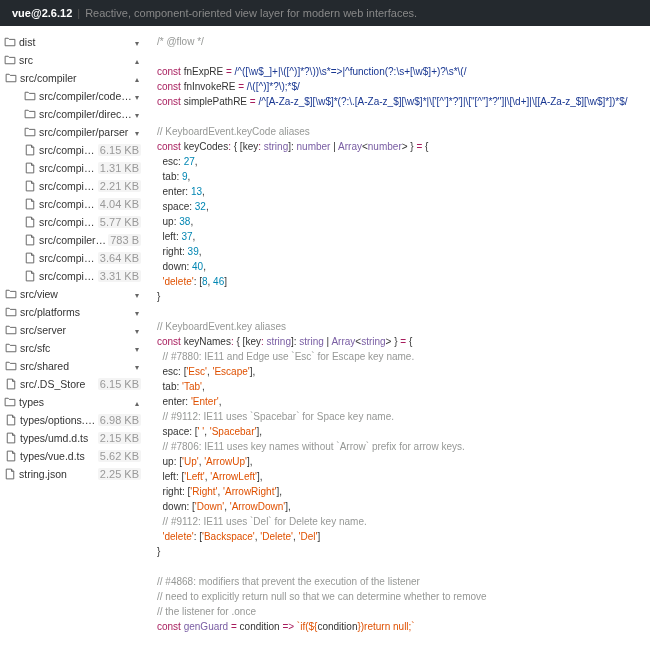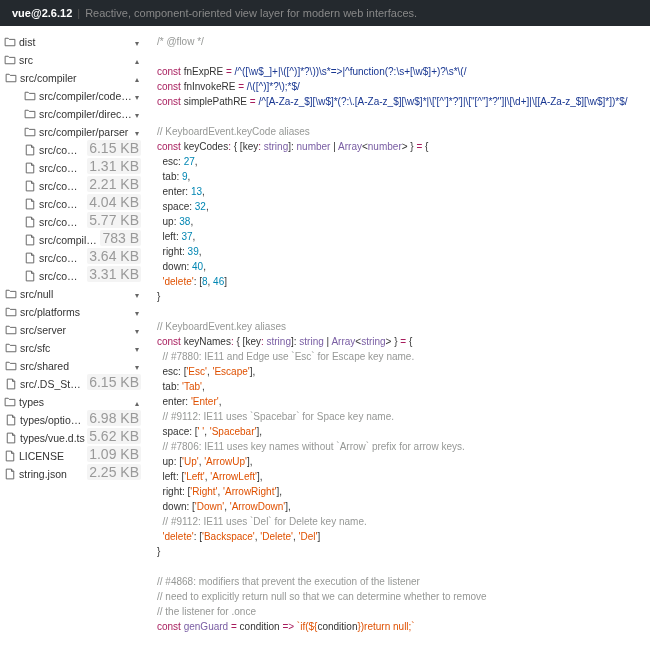--- a/index.html
+++ b/index.html
@@ -8,21 +8,21 @@
 .topbar .pkg{color:#fff;font-weight:600}
 .topbar .sep{color:#555;margin:0 5px}
 .topbar a{color:#c8c8c8}
 .topbar .desc{color:#888;}
 .main{display:flex;height:625px}
 .sidebar{width:145px;flex-shrink:0;overflow-y:auto;padding:4px 0;font-size:10.5px}
 .sidebar::-webkit-scrollbar{width:0}
 .tree-item{display:flex;align-items:flex-end;height:18px;padding-right:4px;cursor:pointer;white-space:nowrap}
 .tree-item .icon{width:12px;height:12px;margin-right:3px;flex-shrink:0;display:inline-flex;align-items:center;justify-content:center}
 .tree-item .label{flex:1;overflow:hidden;text-overflow:ellipsis;color:#333}
-.tree-item .size{color:#999;font-size:14px;background:#f4f4f4;padding:0 2px;border-radius:2px;margin-left:2px}
+.tree-item .size{color:#999;font-size:11px;background:#f4f4f4;padding:0 2px;border-radius:2px;margin-left:2px}
 .tree-item .caret{width:8px;text-align:center;color:#666;font-size:8px;margin-left:auto}
 .d0{padding-left:4px}.d1{padding-left:5px}.d2{padding-left:24px}
 .code{flex:1;overflow:auto;padding:8px 12px;font-family:Menlo,Consolas,monospace;font-size:10px;line-height:15px;white-space:pre;color:#333}
 .code::-webkit-scrollbar{width:0;height:0}
 .c-com{color:#969896}
 .c-kw{color:#a71d5d}
 .c-str{color:#df5000}
 .c-fn{color:#795da3}
 .c-num{color:#0086b3}
 .c-pun{color:#333}
@@ -172,21 +172,21 @@
         </span>
         <span class="label">src/compiler/to-fun...</span>
         <span class="size">3.31 KB</span>
       </div>
       <div class="tree-item d1">
         <span class="icon">
           <svg viewBox="0 0 16 16" fill="none" stroke="#666" stroke-width="1.3">
             <path d="M1.5 3h4l1.5 1.5h7.5v8.5h-13z"></path>
           </svg>
         </span>
-        <span class="label">src/null</span>
+        <span class="label">src/view</span>
         <span class="caret">▾</span>
       </div>
       <div class="tree-item d1">
         <span class="icon">
           <svg viewBox="0 0 16 16" fill="none" stroke="#666" stroke-width="1.3">
             <path d="M1.5 3h4l1.5 1.5h7.5v8.5h-13z"></path>
           </svg>
         </span>
         <span class="label">src/platforms</span>
         <span class="caret">▾</span>
@@ -247,32 +247,32 @@
         <span class="label">types/options.d.ts</span>
         <span class="size">6.98 KB</span>
       </div>
       <div class="tree-item d1">
         <span class="icon">
           <svg viewBox="0 0 16 16" fill="none" stroke="#666" stroke-width="1.3">
             <path d="M3 1.5h7l3 3v10h-10z"></path>
             <path d="M10 1.5v3h3"></path>
           </svg>
         </span>
+        <span class="label">types/umd.d.ts</span>
+        <span class="size">2.15 KB</span>
+      </div>
+      <div class="tree-item d1">
+        <span class="icon">
+          <svg viewBox="0 0 16 16" fill="none" stroke="#666" stroke-width="1.3">
+            <path d="M3 1.5h7l3 3v10h-10z"></path>
+            <path d="M10 1.5v3h3"></path>
+          </svg>
+        </span>
         <span class="label">types/vue.d.ts</span>
         <span class="size">5.62 KB</span>
-      </div>
-      <div class="tree-item d0">
-        <span class="icon">
-          <svg viewBox="0 0 16 16" fill="none" stroke="#666" stroke-width="1.3">
-            <path d="M3 1.5h7l3 3v10h-10z"></path>
-            <path d="M10 1.5v3h3"></path>
-          </svg>
-        </span>
-        <span class="label">LICENSE</span>
-        <span class="size">1.09 KB</span>
       </div>
       <div class="tree-item d0">
         <span class="icon">
           <svg viewBox="0 0 16 16" fill="none" stroke="#666" stroke-width="1.3">
             <path d="M3 1.5h7l3 3v10h-10z"></path>
             <path d="M10 1.5v3h3"></path>
           </svg>
         </span>
         <span class="label">string.json</span>
         <span class="size">2.25 KB</span>

